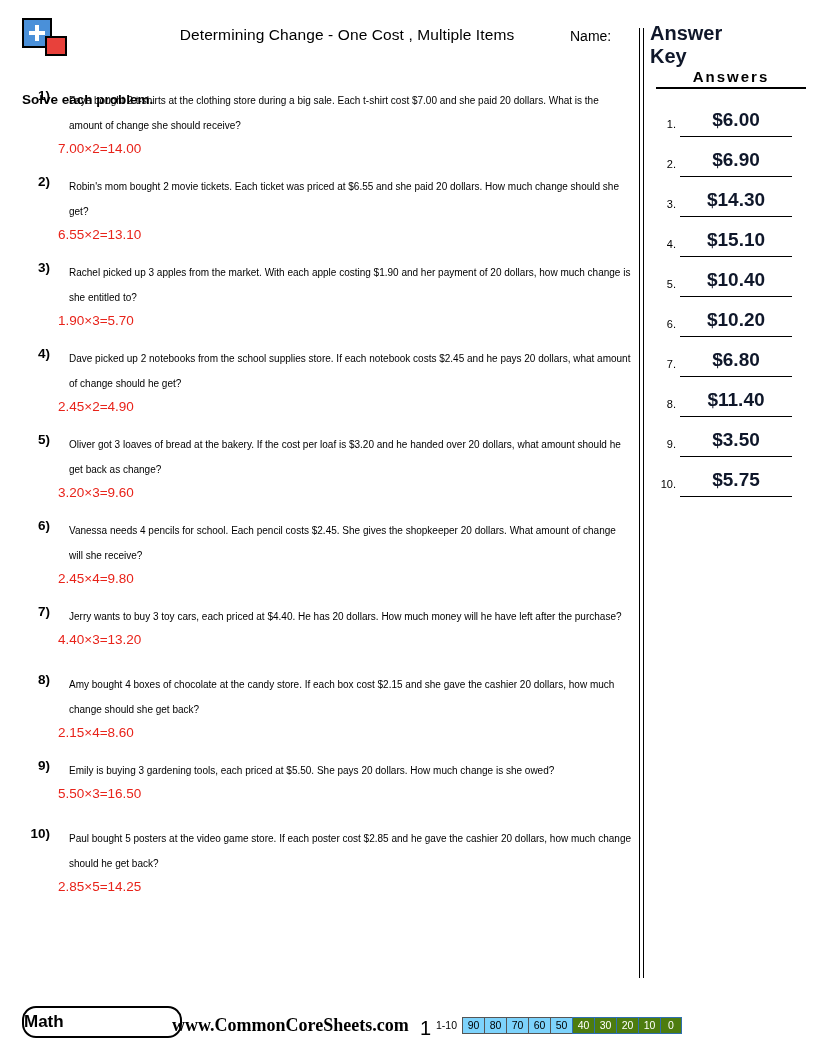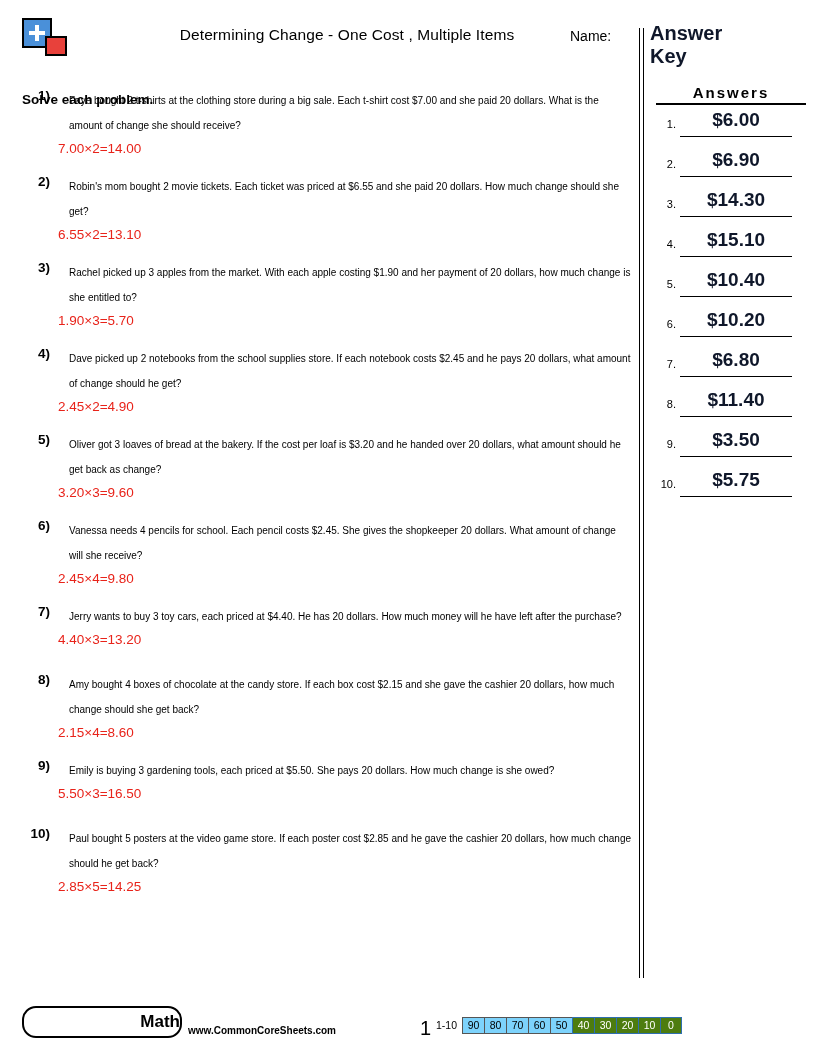--- a/index.html
+++ b/index.html
@@ -163,21 +163,20 @@
     position: absolute;
     left: 656px;
     top: 68px;
     width: 150px;
     text-align: center;
     font-size: 15px;
     font-weight: bold;
     letter-spacing: 2px;
     border-bottom: 2px solid #000;
     padding-bottom: 2px;
-    margin-top: 16px;
   }
   .ans-list {
     position: absolute;
     left: 652px;
     top: 104px;
     width: 156px;
   }
   .ans-row {
     position: relative;
     height: 40px;
@@ -206,31 +205,32 @@
 
   
   .footer-math {
     position: absolute;
     left: 22px;
     bottom: 18px;
     width: 156px;
     height: 28px;
     border: 2px solid #000;
     border-radius: 14px;
-    text-align: right;
+    text-align: left;
     line-height: 28px;
     font-weight: bold;
     font-size: 17px;
   }
   .footer-url {
     position: absolute;
-    left: 188px;
+    left: 172px;
     bottom: 20px;
-    font-size: 10px;
-    font-weight: bold;
+    font-size: 18px;
+    font-weight: bold;
+    font-family: Liberation Serif, serif;
   }
   .footer-page {
     position: absolute;
     left: 420px;
     bottom: 16px;
     font-size: 20px;
   }
   .scale {
     position: absolute;
     right: 22px;

